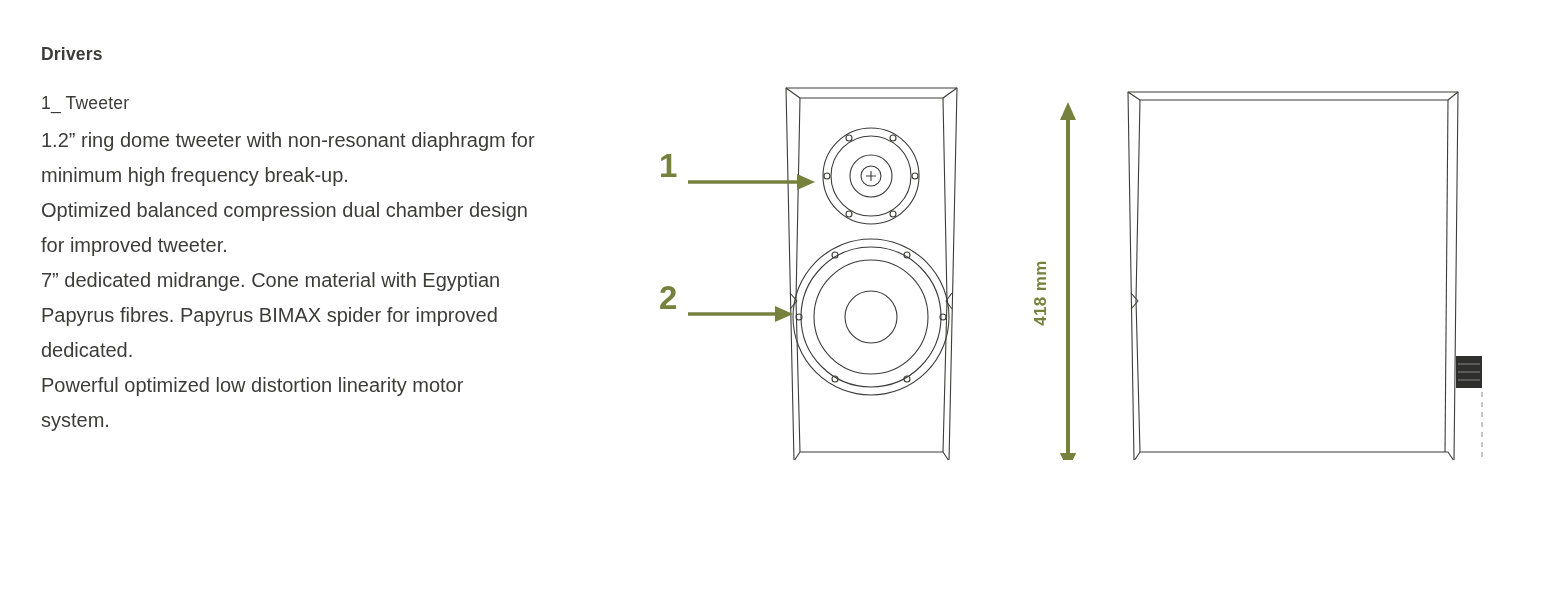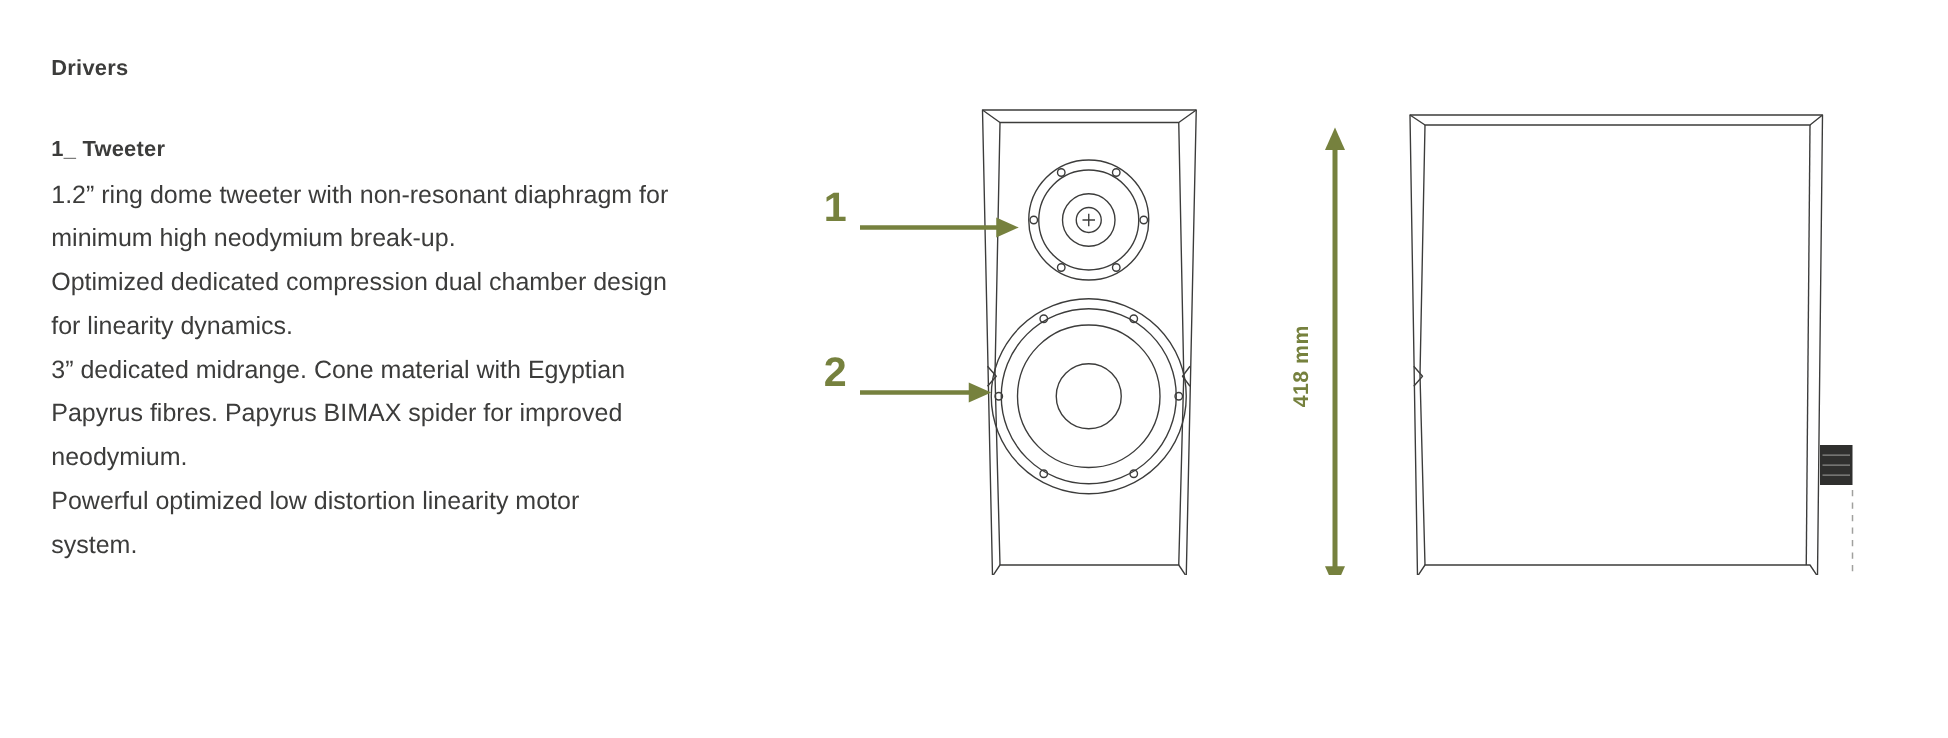--- a/index.html
+++ b/index.html
@@ -5,21 +5,21 @@
   :root{ --accent:#76813E; --ink:#3C3C3B; }
   html,body{ margin:0; padding:0; }
   body{
     width:1558px; height:590px; background:#ffffff;
     font-family:"Liberation Sans", sans-serif; color:var(--ink);
   }
   .page{ position:relative; width:1558px; height:460px; background:#fff; overflow:hidden; }
 
   .info{ position:absolute; left:41px; top:44px; width:560px; }
   .info h2{ font-size:17.5px; font-weight:bold; margin:0; letter-spacing:.2px; }
-  .block h3{ font-size:17.5px; font-weight:bold; margin:44px 0 9px; letter-spacing:.2px; }
+  .block h3{ font-size:17.5px; font-weight:normal; margin:28px 0 9px; letter-spacing:.2px; }
   .para{ font-size:20px; line-height:35px; }
   .para .line{ white-space:nowrap; }
 
   .drawing{ position:absolute; left:600px; top:0; }
 
   svg text{ font-family:"Liberation Sans", sans-serif; }
   .dim-label{ fill:var(--accent); font-size:17px; font-weight:bold; letter-spacing:.4px; }
   .callout-num{ fill:var(--accent); font-size:33px; font-weight:bold; }
 </style>
 </head>
@@ -27,33 +27,33 @@
 
 <div class="page">
 
   <section class="info">
     <h2>Drivers</h2>
 
     <div class="block">
       <h3>1_ Tweeter</h3>
       <div class="para">
         <div class="line">1.2” ring dome tweeter with non-resonant diaphragm for</div>
-        <div class="line">minimum high neodymium break-up.</div>
+        <div class="line">minimum high frequency break-up.</div>
       </div>
       <div class="para">
-        <div class="line">Optimized dedicated compression dual chamber design</div>
-        <div class="line">for linearity dynamics.</div>
+        <div class="line">Optimized balanced compression dual chamber design</div>
+        <div class="line">for improved tweeter.</div>
       </div>
     </div>
 
     <div class="block">
       <div class="para">
-        <div class="line">3” dedicated midrange. Cone material with Egyptian</div>
+        <div class="line">7” dedicated midrange. Cone material with Egyptian</div>
         <div class="line">Papyrus fibres. Papyrus BIMAX spider for improved</div>
-        <div class="line">neodymium.</div>
+        <div class="line">dedicated.</div>
       </div>
       <div class="para">
         <div class="line">Powerful optimized low distortion linearity motor</div>
         <div class="line">system.</div>
       </div>
     </div>
   </section>
 
   <svg class="drawing" width="958" height="590" viewBox="0 0 958 590">
 

